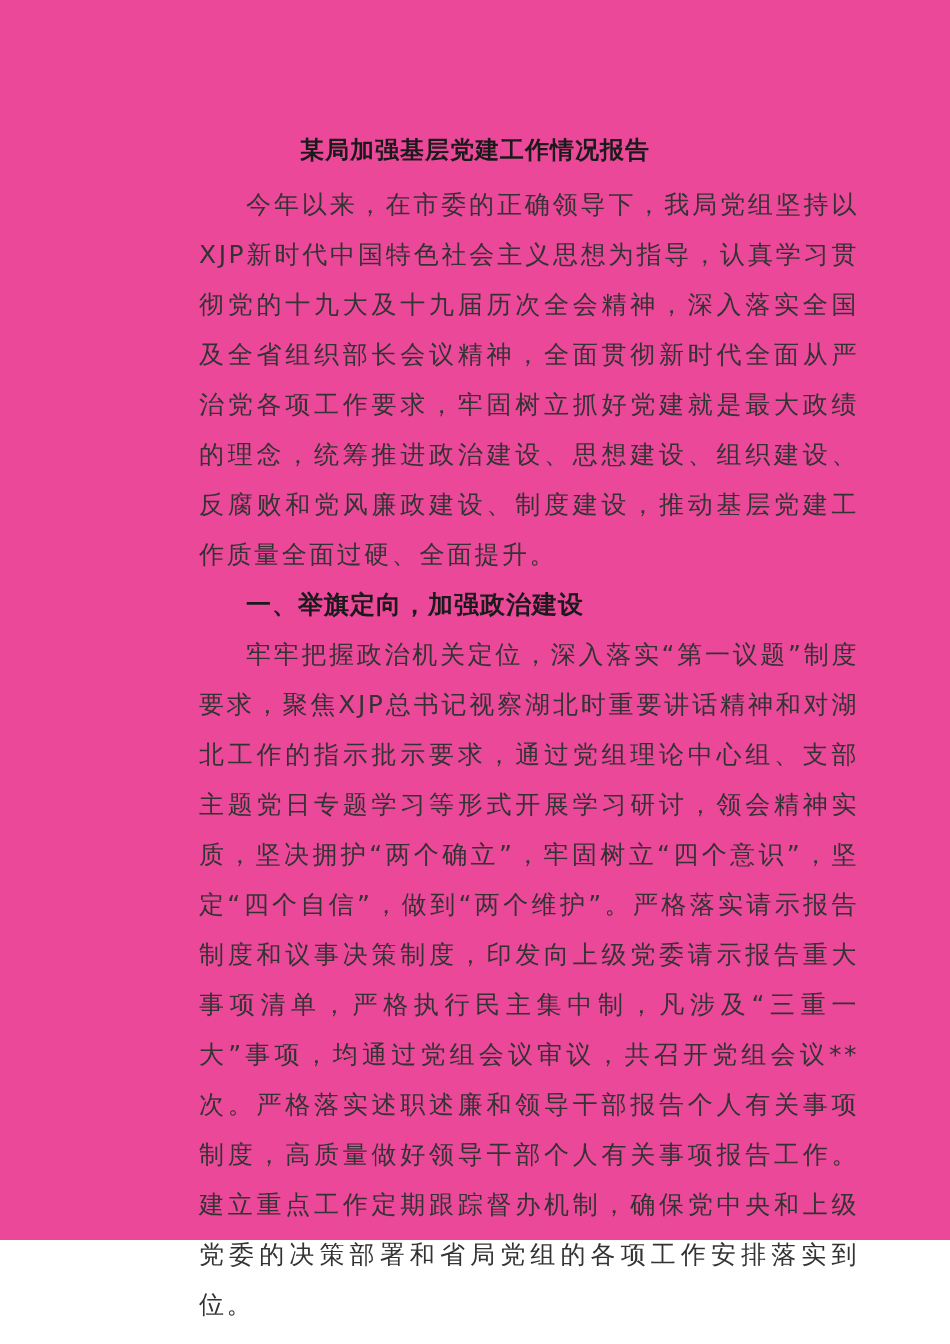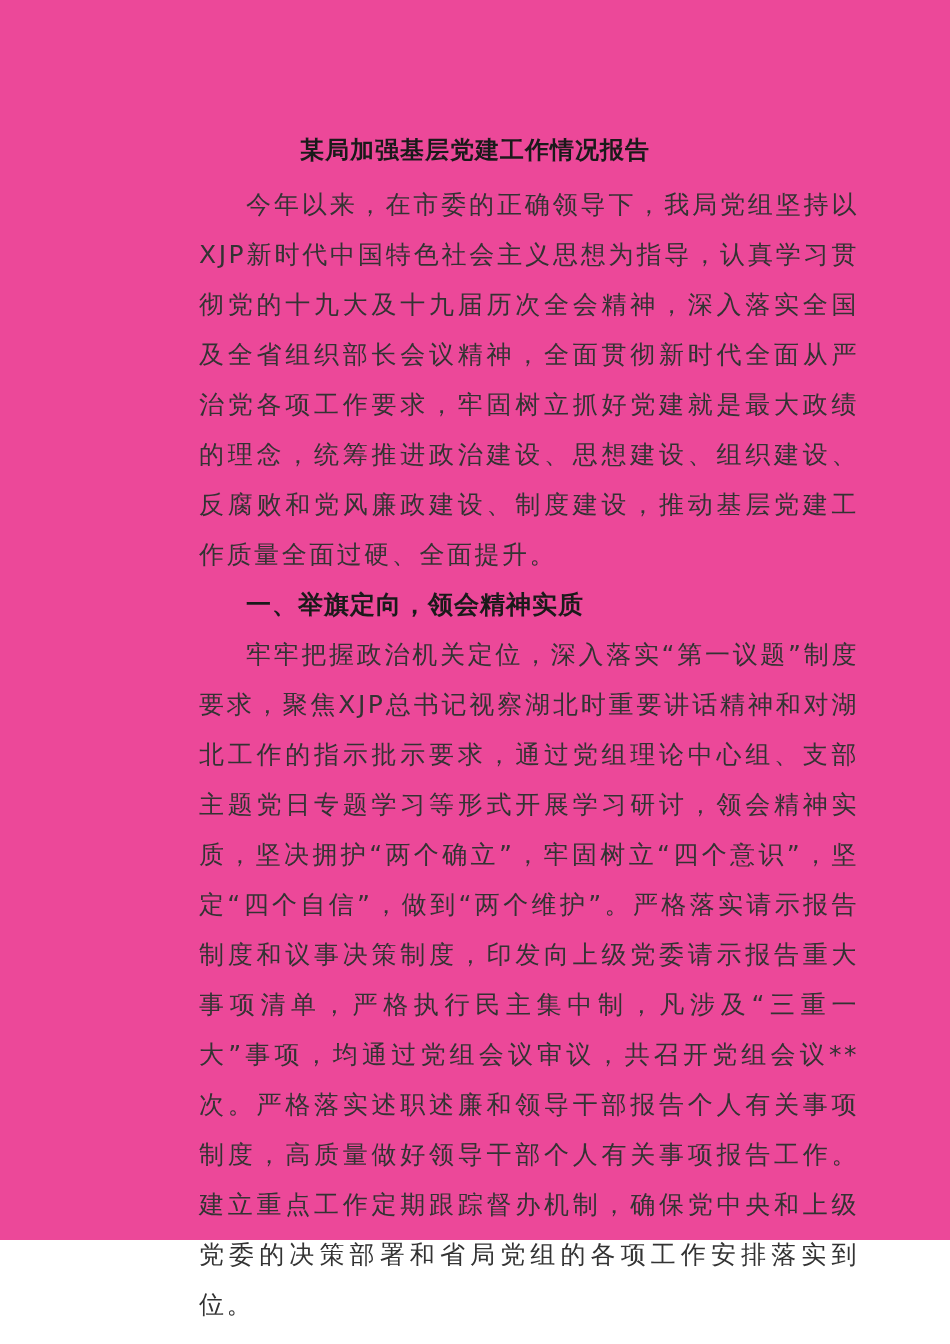--- a/index.html
+++ b/index.html
@@ -28,16 +28,16 @@
       letter-spacing: 1px;
     }
   </style>
 </head>
 <body>
 
 <div class="page">
   <div class="title">某局加强基层党建工作情况报告</div>
   <div class="body">
     <p class="para">今年以来，在市委的正确领导下，我局党组坚持以XJP新时代中国特色社会主义思想为指导，认真学习贯彻党的十九大及十九届历次全会精神，深入落实全国及全省组织部长会议精神，全面贯彻新时代全面从严治党各项工作要求，牢固树立抓好党建就是最大政绩的理念，统筹推进政治建设、思想建设、组织建设、反腐败和党风廉政建设、制度建设，推动基层党建工作质量全面过硬、全面提升。</p>
-    <p class="heading">一、举旗定向，领会精神实质</p>
+    <p class="heading">一、举旗定向，加强政治建设</p>
     <p class="para">牢牢把握政治机关定位，深入落实“第一议题”制度要求，聚焦XJP总书记视察湖北时重要讲话精神和对湖北工作的指示批示要求，通过党组理论中心组、支部主题党日专题学习等形式开展学习研讨，领会精神实质，坚决拥护“两个确立”，牢固树立“四个意识”，坚定“四个自信”，做到“两个维护”。严格落实请示报告制度和议事决策制度，印发向上级党委请示报告重大事项清单，严格执行民主集中制，凡涉及“三重一大”事项，均通过党组会议审议，共召开党组会议**次。严格落实述职述廉和领导干部报告个人有关事项制度，高质量做好领导干部个人有关事项报告工作。建立重点工作定期跟踪督办机制，确保党中央和上级党委的决策部署和省局党组的各项工作安排落实到位。</p>
   </div>
 </div>
 
 </body></html>

